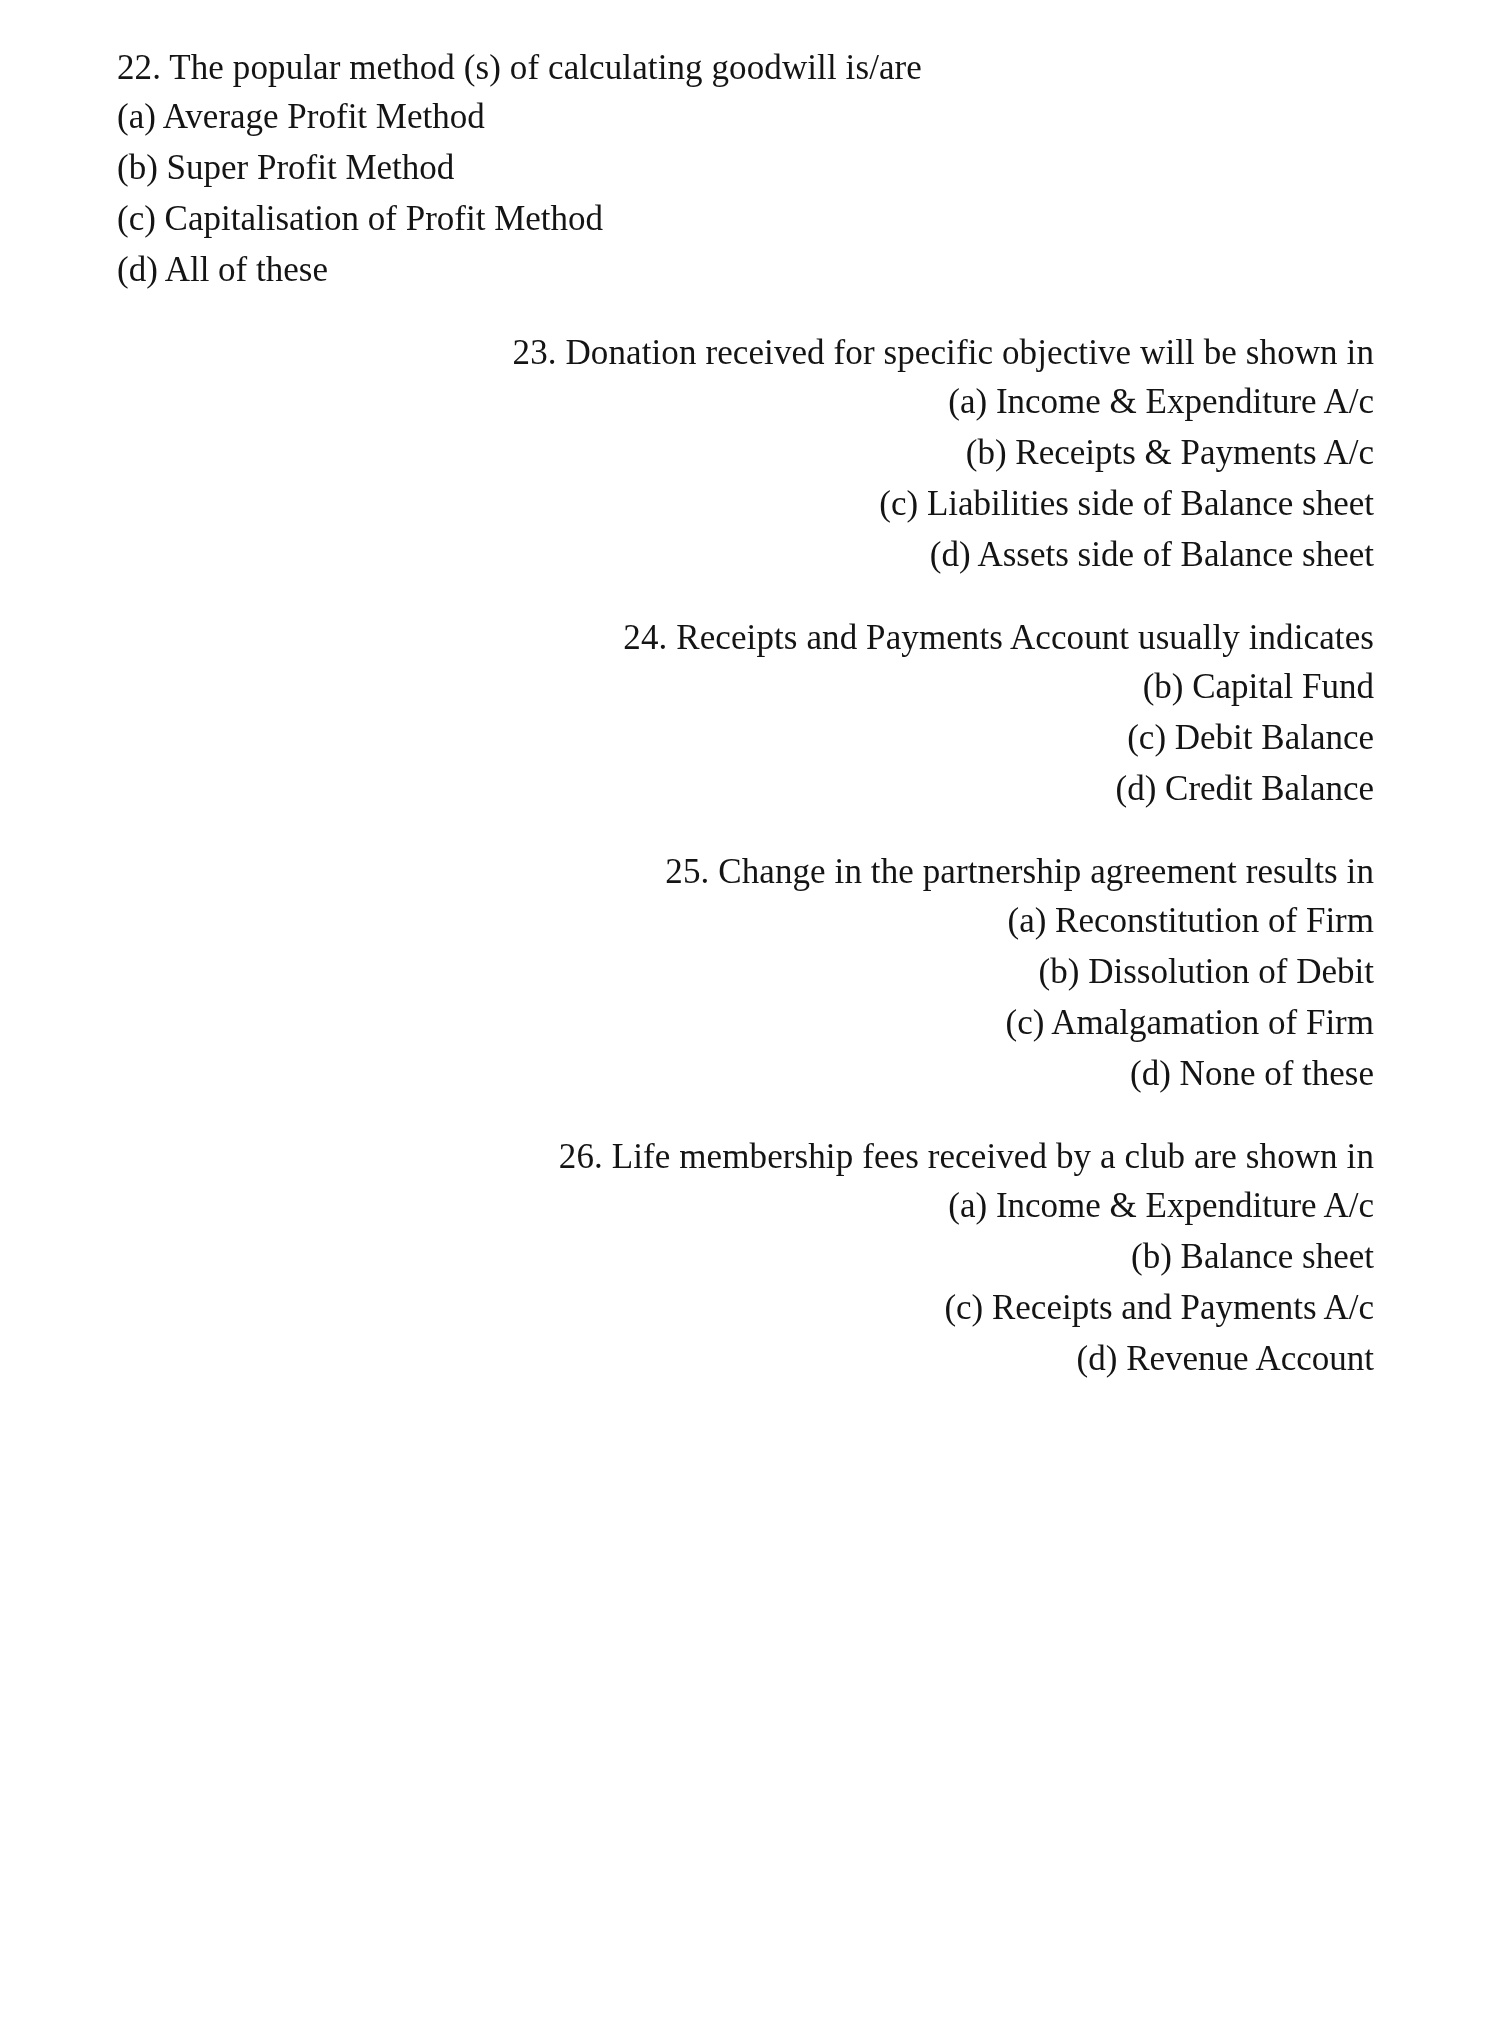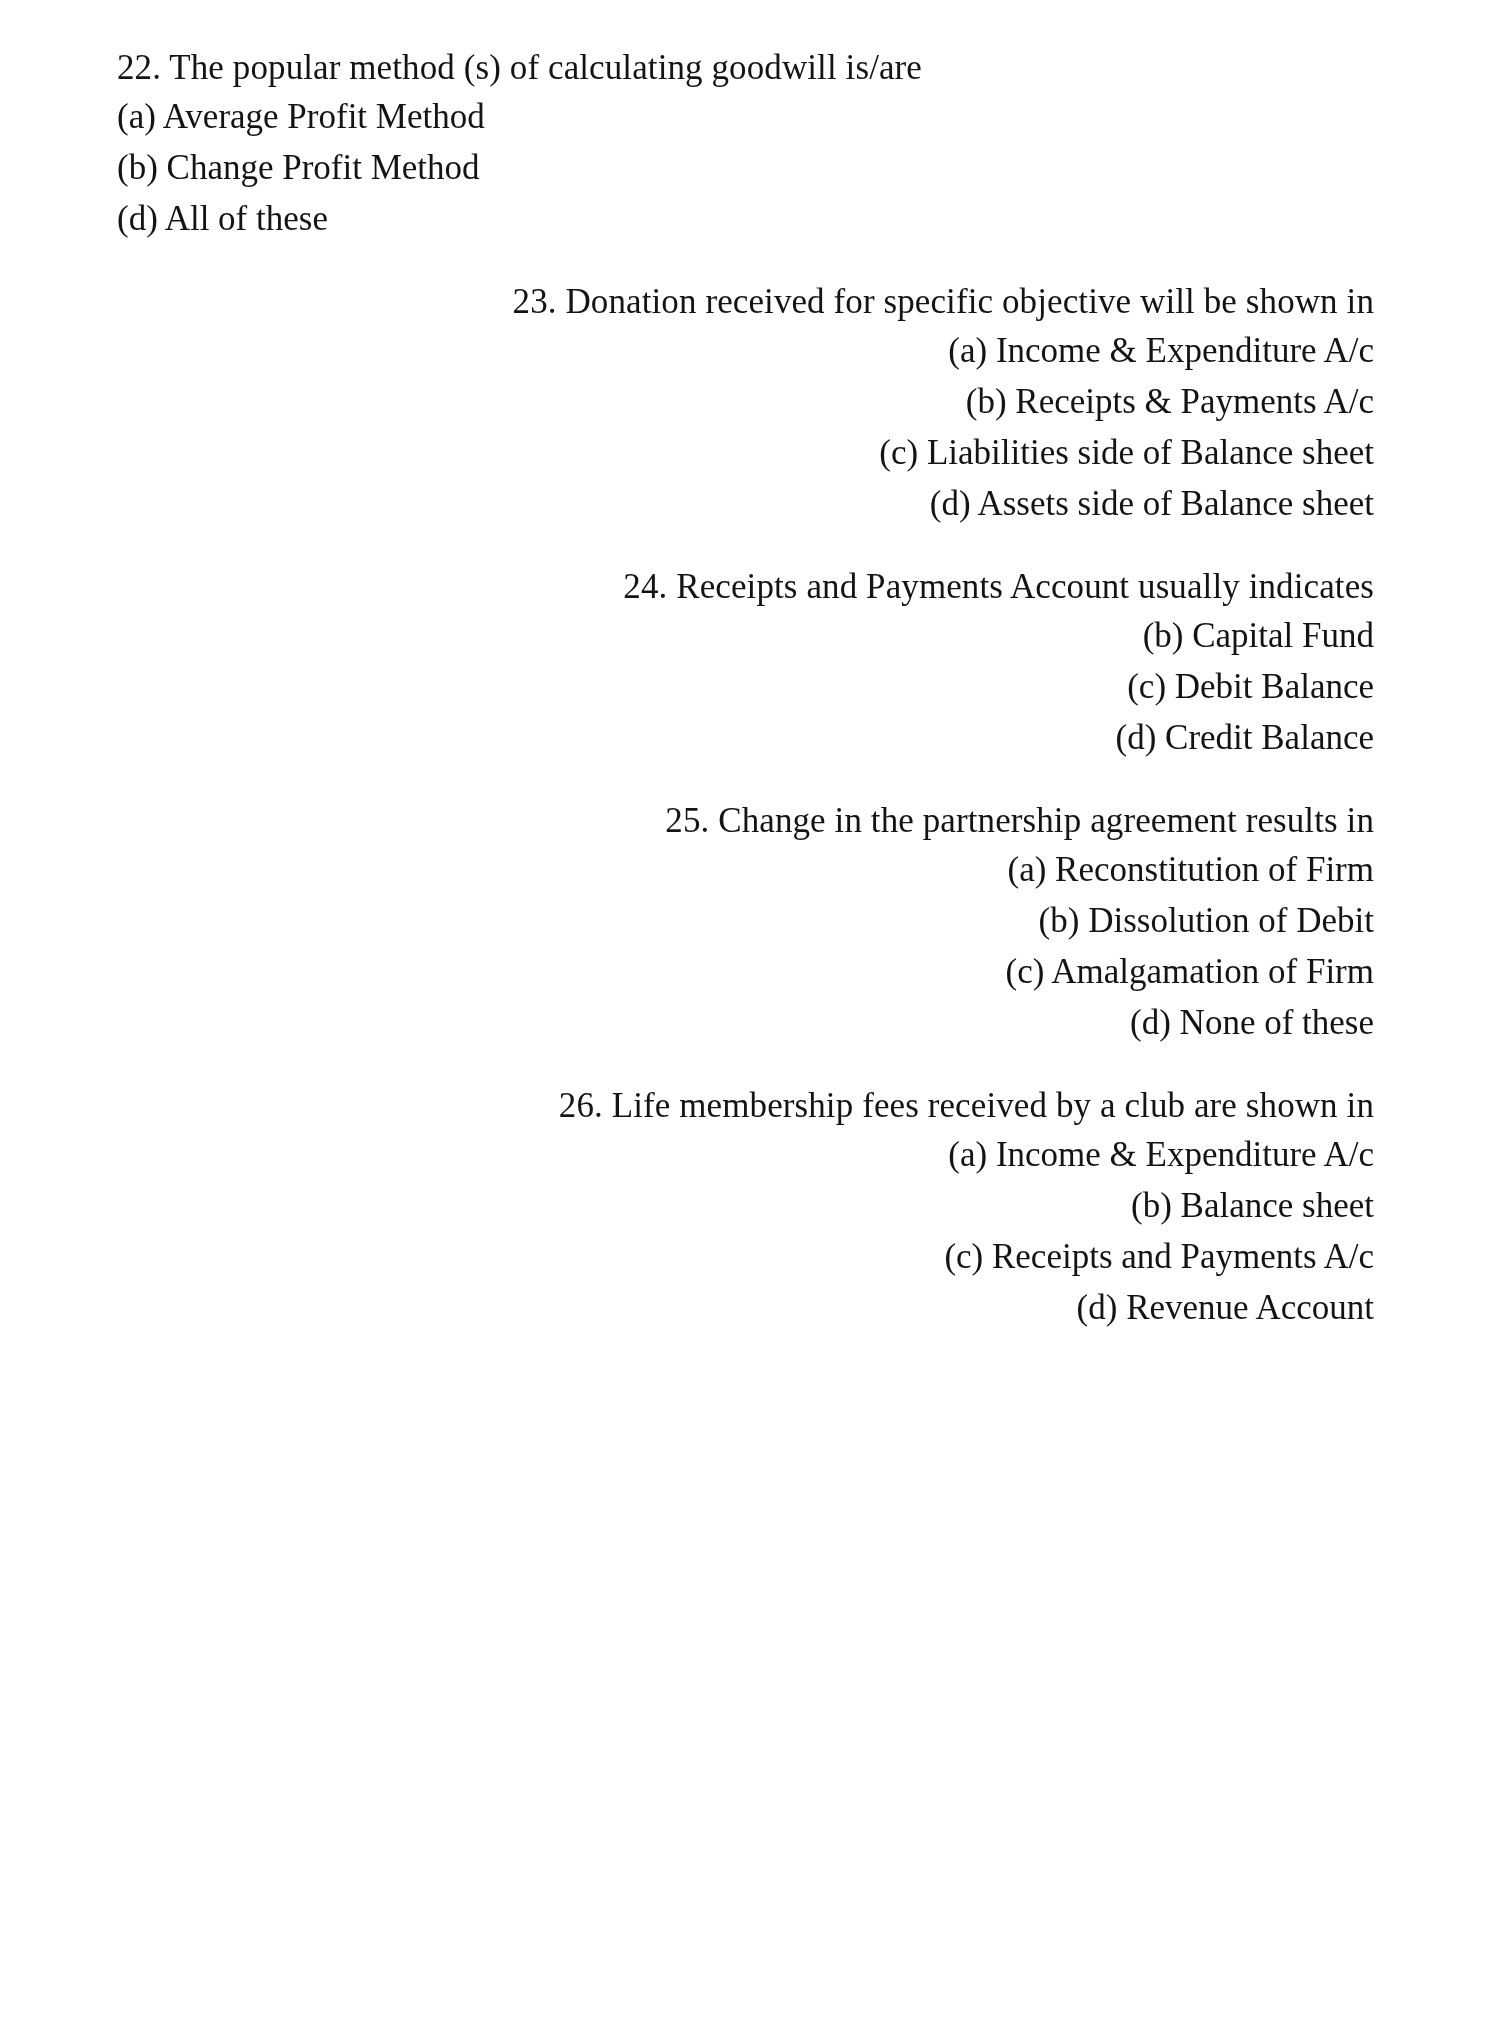--- a/index.html
+++ b/index.html
@@ -63,21 +63,22 @@
 </style>
 </head>
 <body>
 
 <div class="page">
 
   <div class="question-block">
     <p class="q-stem">22. The popular method (s) of calculating goodwill is/are</p>
     <ul class="options">
       <li class="option-row">(a) Average Profit Method</li>
-      <li class="option-row">(b) Change Profit Method</li>
+      <li class="option-row">(b) Super Profit Method</li>
+      <li class="option-row">(c) Capitalisation of Profit Method</li>
       <li class="option-row">(d) All of these</li>
     </ul>
   </div>
 
   <div class="question-block">
     <p class="q-stem">23. Donation received for specific objective will be shown in</p>
     <ul class="options">
       <li class="option-row">(a) Income &amp; Expenditure A/c</li>
       <li class="option-row">(b) Receipts &amp; Payments A/c</li>
       <li class="option-row">(c) Liabilities side of Balance sheet</li>

